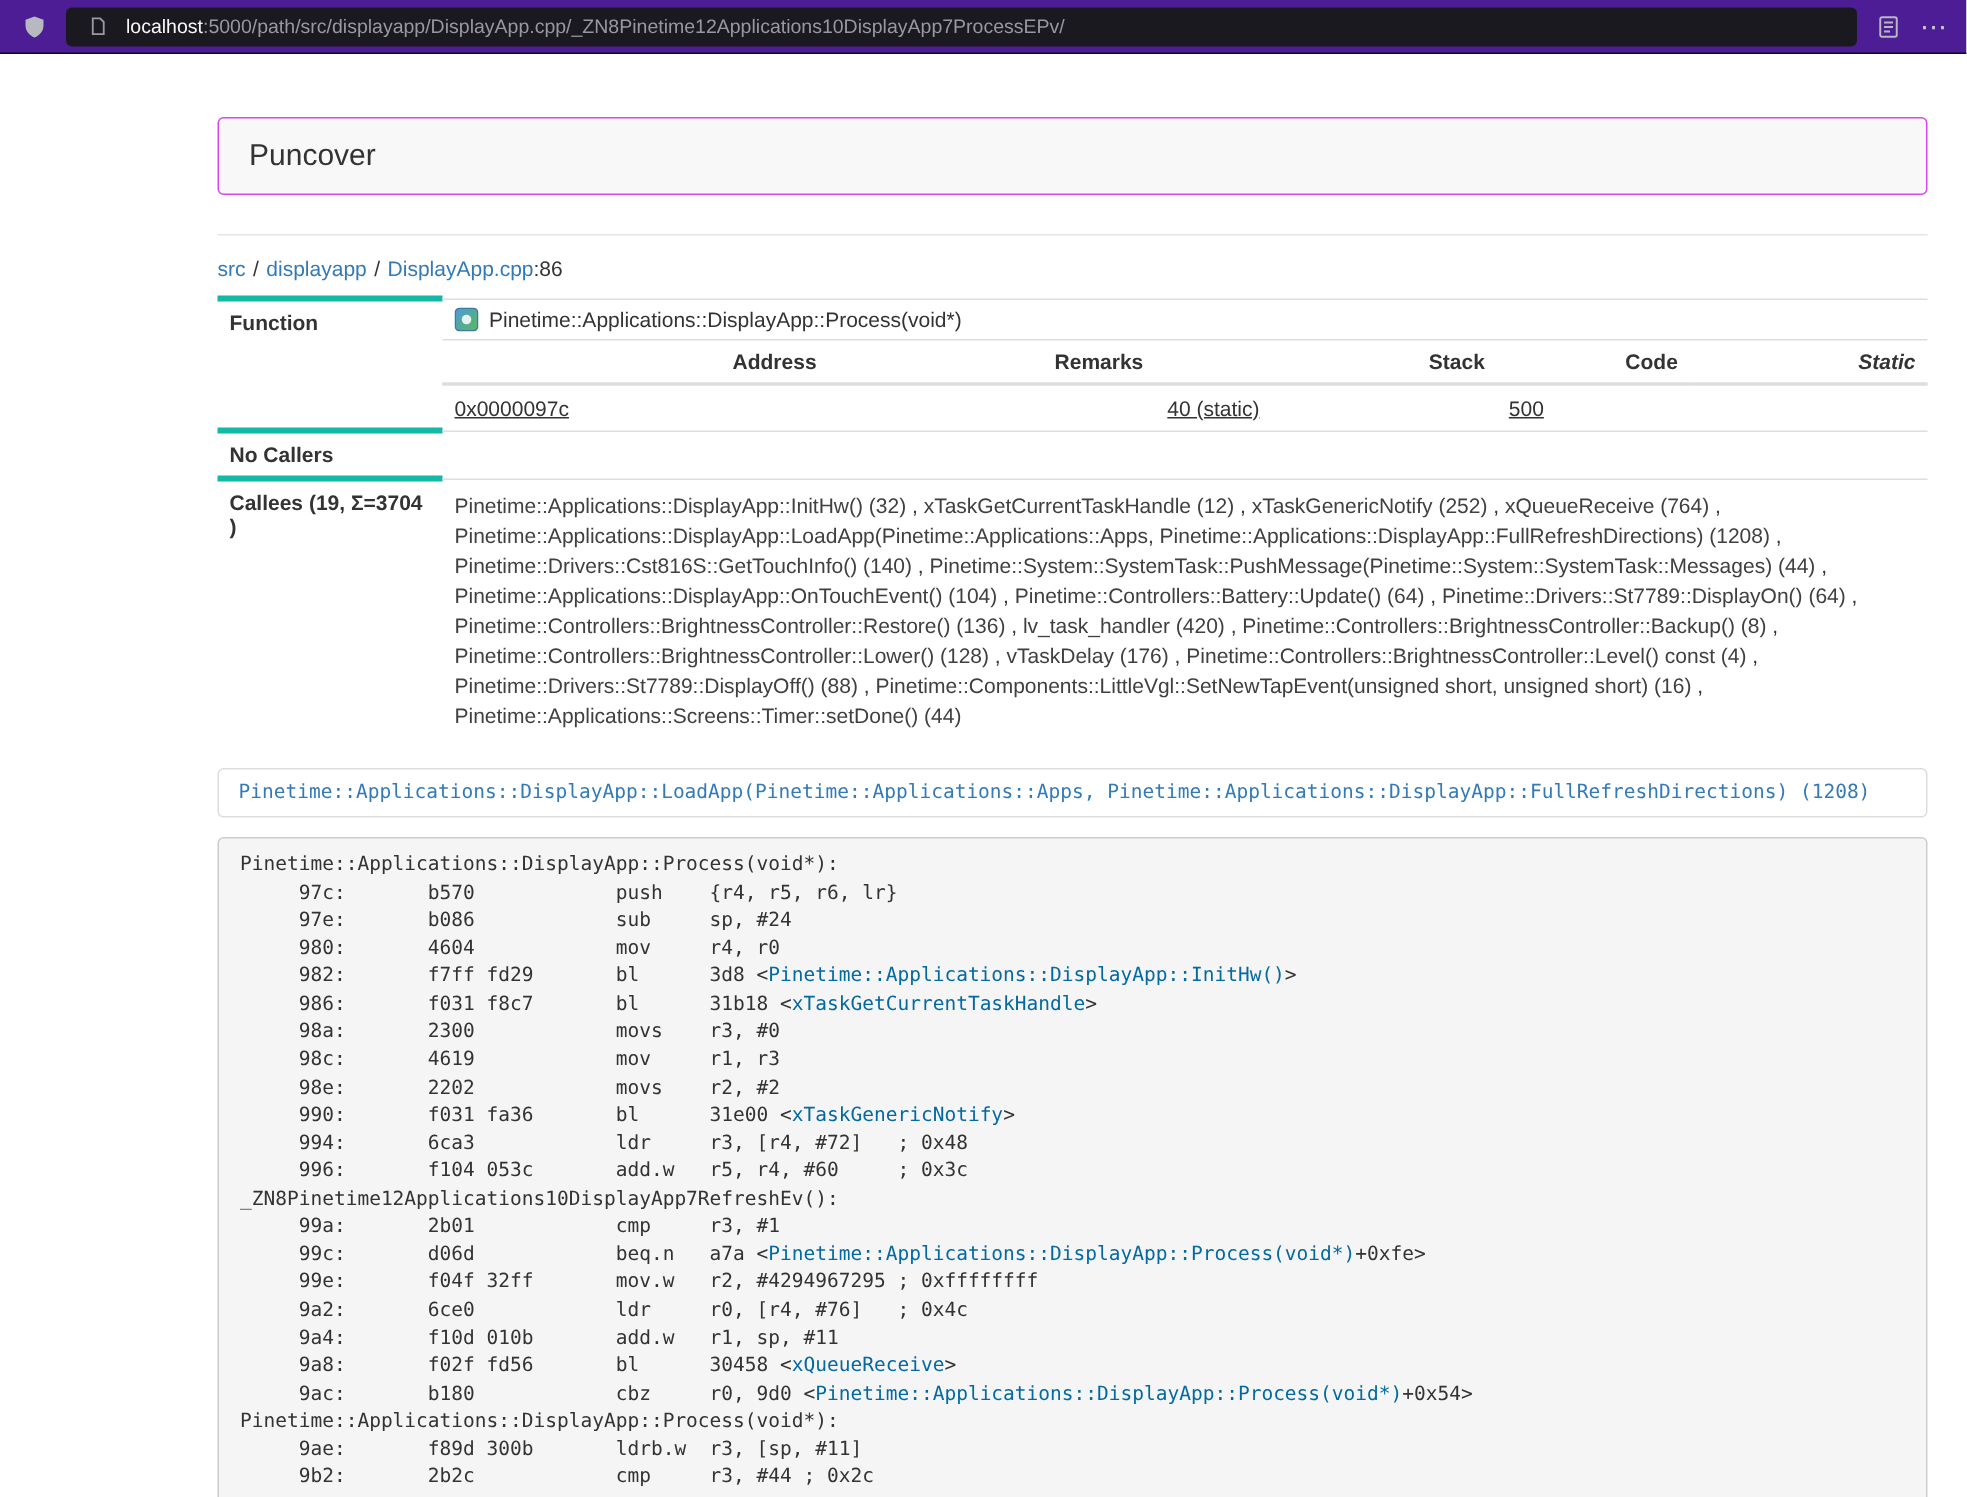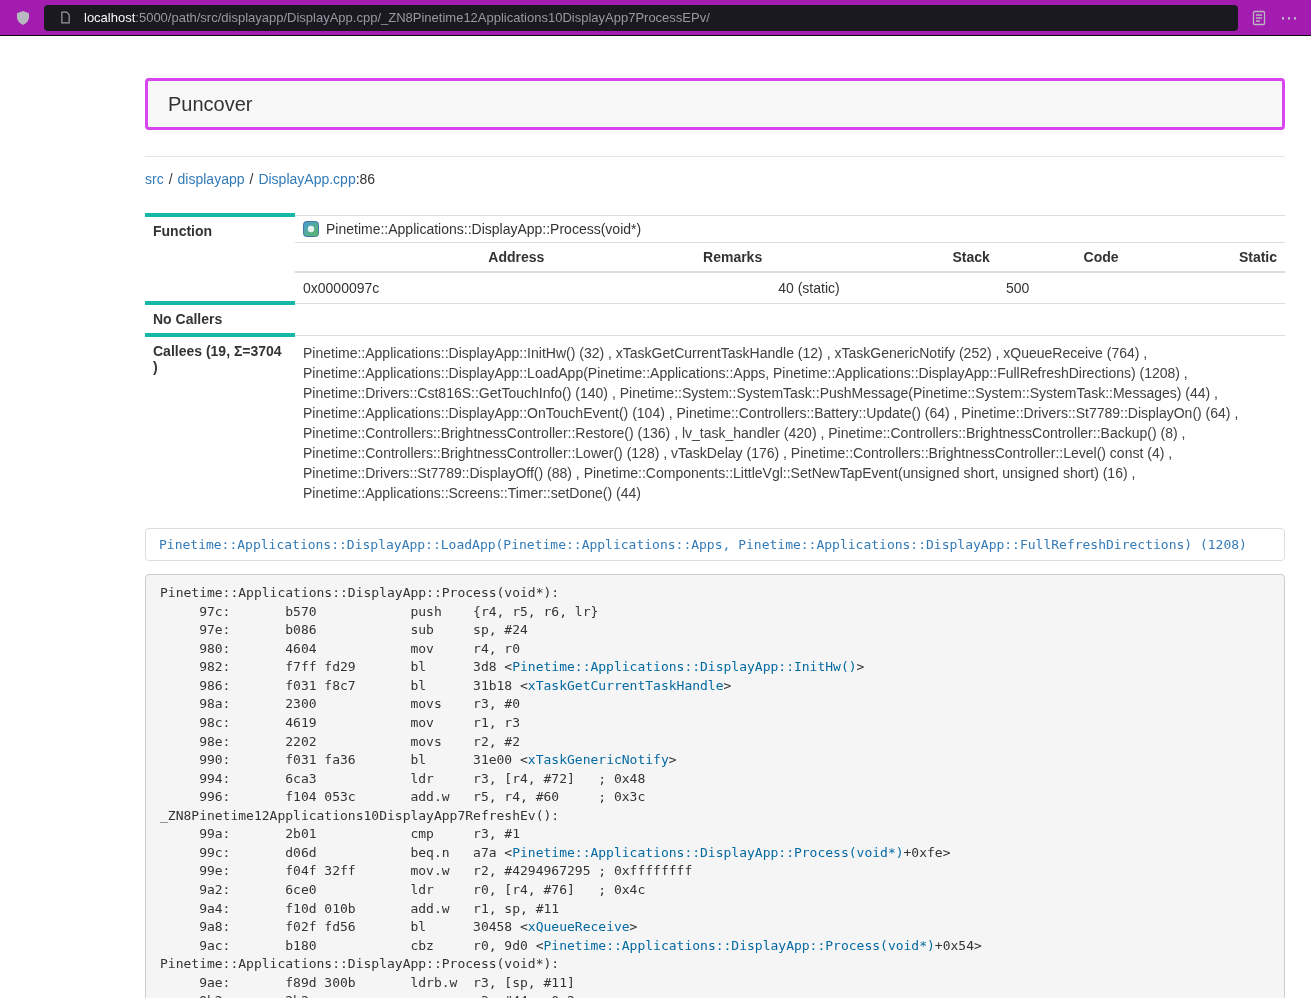--- a/index.html
+++ b/index.html
@@ -4,57 +4,57 @@
 <style>
   * { box-sizing: border-box; }
   html, body { margin: 0; padding: 0; }
   body {
     width: 1311px; height: 998px; overflow: hidden;
     background: #fff; color: #333;
     font-family: "Liberation Sans", sans-serif; font-size: 14px;
   }
   
   .toolbar {
-    height: 36px; background: #a21caf; border-bottom: 1px solid #0c0c0d;
+    height: 36px; background: #4c1d95; border-bottom: 1px solid #0c0c0d;
     display: flex; align-items: center; gap: 10px; padding: 0 12px;
   }
   .icon-btn { display: flex; align-items: center; justify-content: center; width: 22px; height: 22px; flex: none; cursor: pointer; }
   .urlbar {
     flex: 1; height: 26px; background: #1a191f; border-radius: 4px;
     display: flex; align-items: center; gap: 8px; padding: 0 10px;
     font-size: 13px; white-space: nowrap; overflow: hidden;
   }
   .url-host { color: #f9f9fa; }
   .url-rest { color: #9898a3; }
   .menu-dots { color: #c8c8cf; font-size: 18px; letter-spacing: 1px; line-height: 22px; user-select: none; }
   
   .container { width: 1140px; margin: 42px 0 0 145px; }
   .navbar {
-    height: 52px; background: #f8f8f8; border: 3px solid #d946ef; border-radius: 4px;
+    height: 52px; background: #f8f8f8; border: 1px solid #d946ef; border-radius: 4px;
     display: flex; align-items: center;
   }
   .brand { font-size: 20px; color: #333; text-decoration: none; padding: 0 20px; }
   hr.divider { border: none; border-top: 1px solid #e5e5e5; margin: 26px 0 0; }
-  .breadcrumb { margin: 14px 0 26px; font-size: 14px; }
+  .breadcrumb { margin: 14px 0 10px; font-size: 14px; }
   .breadcrumb a { color: #337ab7; text-decoration: none; }
   .breadcrumb .sep { color: #333; margin: 0 5px; }
   .crumb-suffix { color: #333; }
   
   table.symbol-table { width: 100%; border-collapse: collapse; }
   .symbol-table th.rowlabel {
     width: 150px; min-width: 150px; text-align: left; vertical-align: top;
     padding: 6px 8px; border-top: 4px solid #14b8a6; font-weight: bold; font-size: 14px;
   }
   .symbol-table td.rowcontent { border-top: 1px solid #ddd; vertical-align: top; padding: 0; }
   .fn-row { display: flex; align-items: center; gap: 7px; padding: 5px 8px; border-bottom: 1px solid #ddd; }
   table.inner { width: 100%; border-collapse: collapse; }
   .inner th { text-align: right; font-weight: bold; padding: 6px 8px; border-bottom: 2px solid #ddd; }
-  .inner td { padding: 7px 8px; }
+  .inner td { padding: 7px 8px; text-decoration: underline; }
   .inner .c1 { width: 26%; } .inner .c2 { width: 22%; } .inner .c3 { width: 23%; }
-  .inner .c4 { width: 13%; } .inner .c5 { width: 16%; }
+  .inner .c4 { width: 13%; } .inner .c5 { width: 16%; font-style: italic; }
   .nocallers-cell { padding: 6px 8px; height: 20px; }
   .callees { padding: 7px 8px; line-height: 20px; }
   .callees a { color: #404040; text-decoration: none; }
   
   .snippet {
     margin: 18px 0 13px; border: 1px solid #ddd; border-radius: 4px;
     padding: 8px 13px; font-family: "DejaVu Sans Mono", monospace; font-size: 13px;
   }
   .snippet a { color: #337ab7; text-decoration: none; }
   pre.code {

